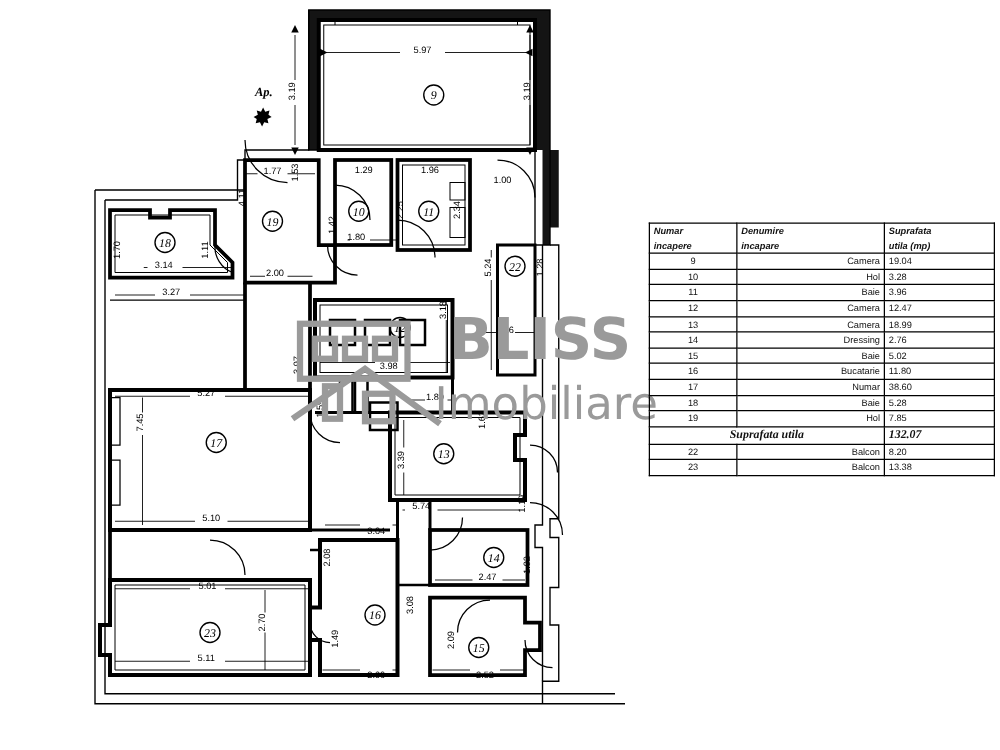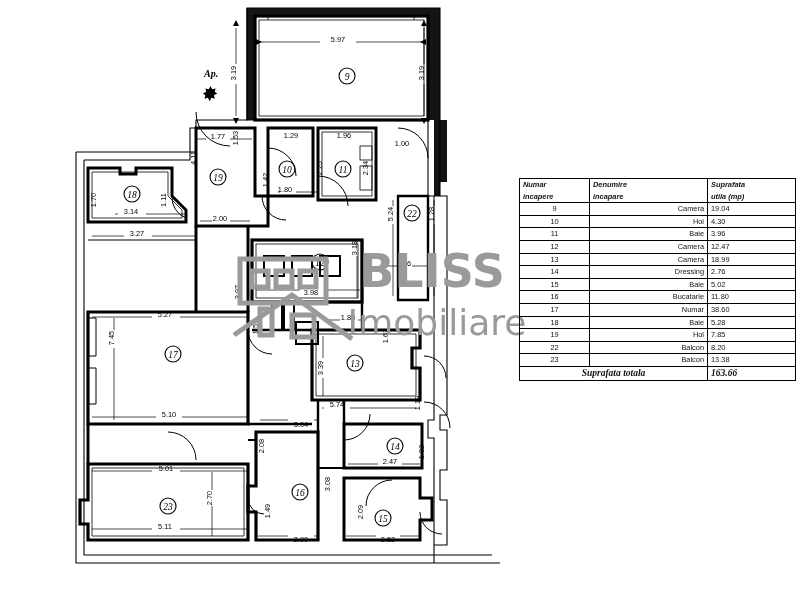--- a/index.html
+++ b/index.html
@@ -300,21 +300,21 @@
       </thead>
       <tbody id="recap-body">
           <tr>
             <td class="num">9</td>
             <td class="name">Camera</td>
             <td class="area">19.04</td>
           </tr>
           <tr>
             <td class="num">10</td>
             <td class="name">Hol</td>
-            <td class="area">4.30</td>
+            <td class="area">3.28</td>
           </tr>
           <tr>
             <td class="num">11</td>
             <td class="name">Baie</td>
             <td class="area">3.96</td>
           </tr>
           <tr>
             <td class="num">12</td>
             <td class="name">Camera</td>
             <td class="area">12.47</td>
@@ -347,30 +347,30 @@
           <tr>
             <td class="num">18</td>
             <td class="name">Baie</td>
             <td class="area">5.28</td>
           </tr>
           <tr>
             <td class="num">19</td>
             <td class="name">Hol</td>
             <td class="area">7.85</td>
           </tr>
+          <tr class="total">
+            <td class="sumlabel" colspan="2">Suprafata utila</td>
+            <td class="area">132.07</td>
+          </tr>
           <tr>
             <td class="num">22</td>
             <td class="name">Balcon</td>
             <td class="area">8.20</td>
           </tr>
           <tr>
             <td class="num">23</td>
             <td class="name">Balcon</td>
             <td class="area">13.38</td>
-          </tr>
-          <tr class="total">
-            <td class="sumlabel" colspan="2">Suprafata totala</td>
-            <td class="area">163.66</td>
           </tr>
         </tbody>
     </table>
   </div>
 </div>
 
 </body></html>

